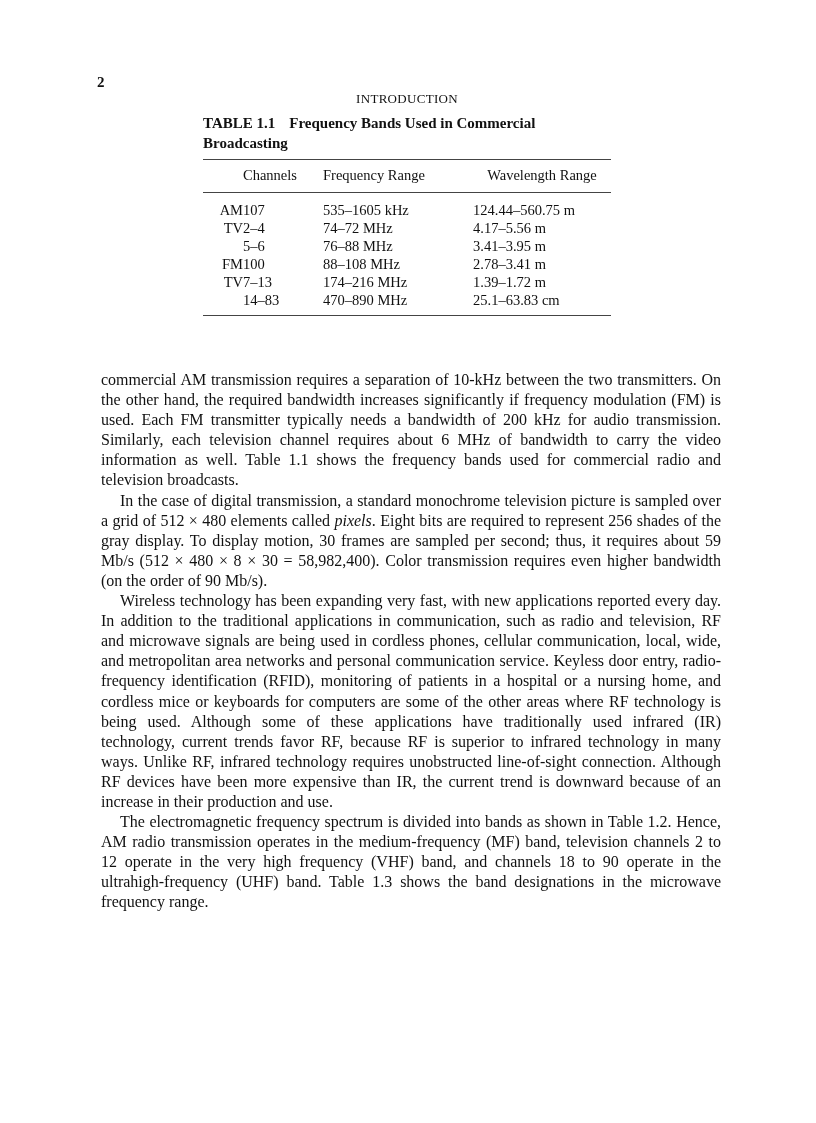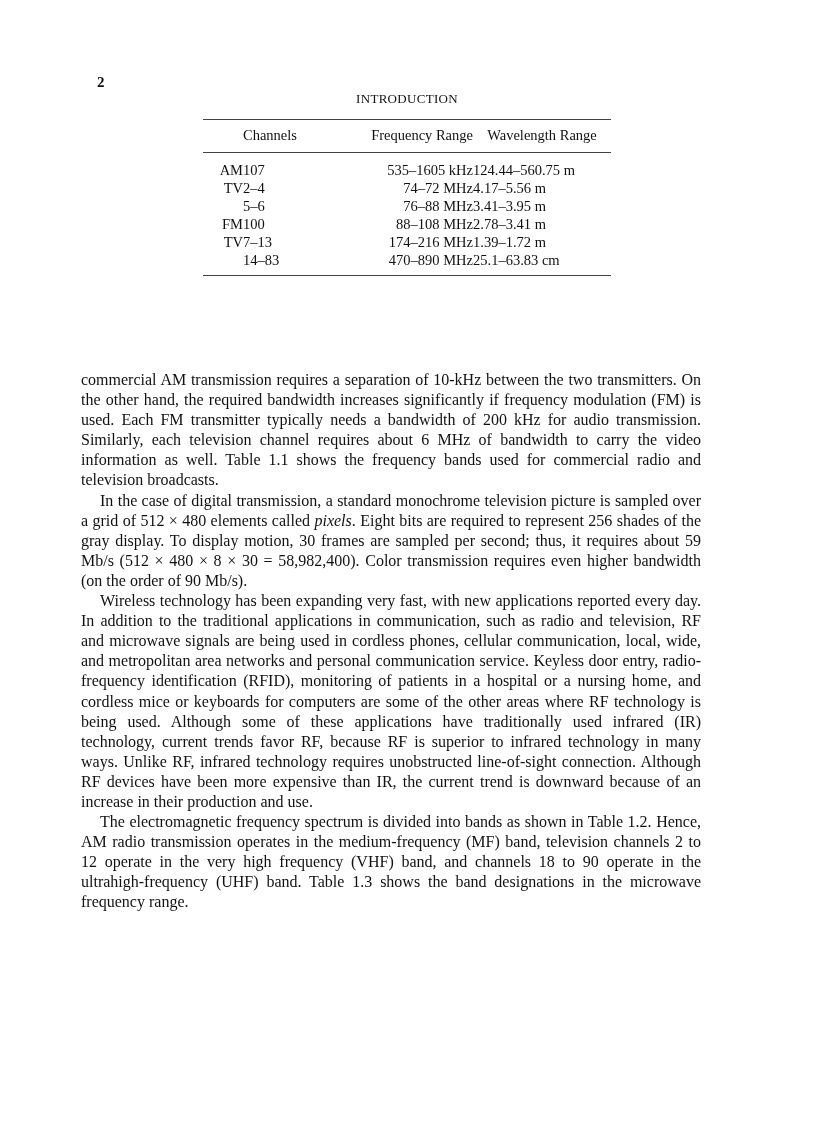--- a/index.html
+++ b/index.html
@@ -11,37 +11,40 @@
 
   .table-block { position: absolute; top: 113px; left: 203px; width: 408px; }
   .caption { font-weight: bold; font-size: 15px; line-height: 20px; }
   .caption .num { margin-right: 14px; }
   .rule { border-top: 1px solid #444; height: 0; }
   table { border-collapse: collapse; width: 100%; font-size: 14.5px; }
   th { font-weight: normal; padding: 7px 0 8px 0; }
   td { padding: 0; line-height: 18px; white-space: nowrap; }
   .c0 { text-align: right; width: 40px; }
   .c1 { text-align: left; width: 80px; }
-  .c2 { text-align: right; width: 150px; }
+  .c2 { text-align: left; width: 150px; }
   .c3 { }
   .spacer td { height: 8px; line-height: 8px; }
 
-  .text { position: absolute; top: 370px; left: 81px; width: 620px; font-size: 16px; line-height: 20.1px; text-align: justify; hyphens: manual; }
+  .text { position: absolute; top: 370px; left: 101px; width: 620px; font-size: 16px; line-height: 20.1px; text-align: justify; hyphens: manual; }
   .text p { margin: 0; text-indent: 19px; }
   .text p.first { text-indent: 0; }
 </style>
 </head>
 <body>
 
 <div class="running-head">
   <span class="page-num">2</span>
   <div class="head-title">INTRODUCTION</div>
 </div>
 
 <div class="table-block">
+  <div class="caption">
+    <span class="num">TABLE 1.1</span><span>Frequency Bands Used in Commercial Broadcasting</span>
+  </div>
   <div class="rule" style="margin-top:6px;"></div>
   <table>
     <thead>
       <tr>
         <th class="c0"></th>
         <th class="c1">Channels</th>
         <th class="c2">Frequency Range</th>
         <th class="c3">Wavelength Range</th>
       </tr>
     </thead>

